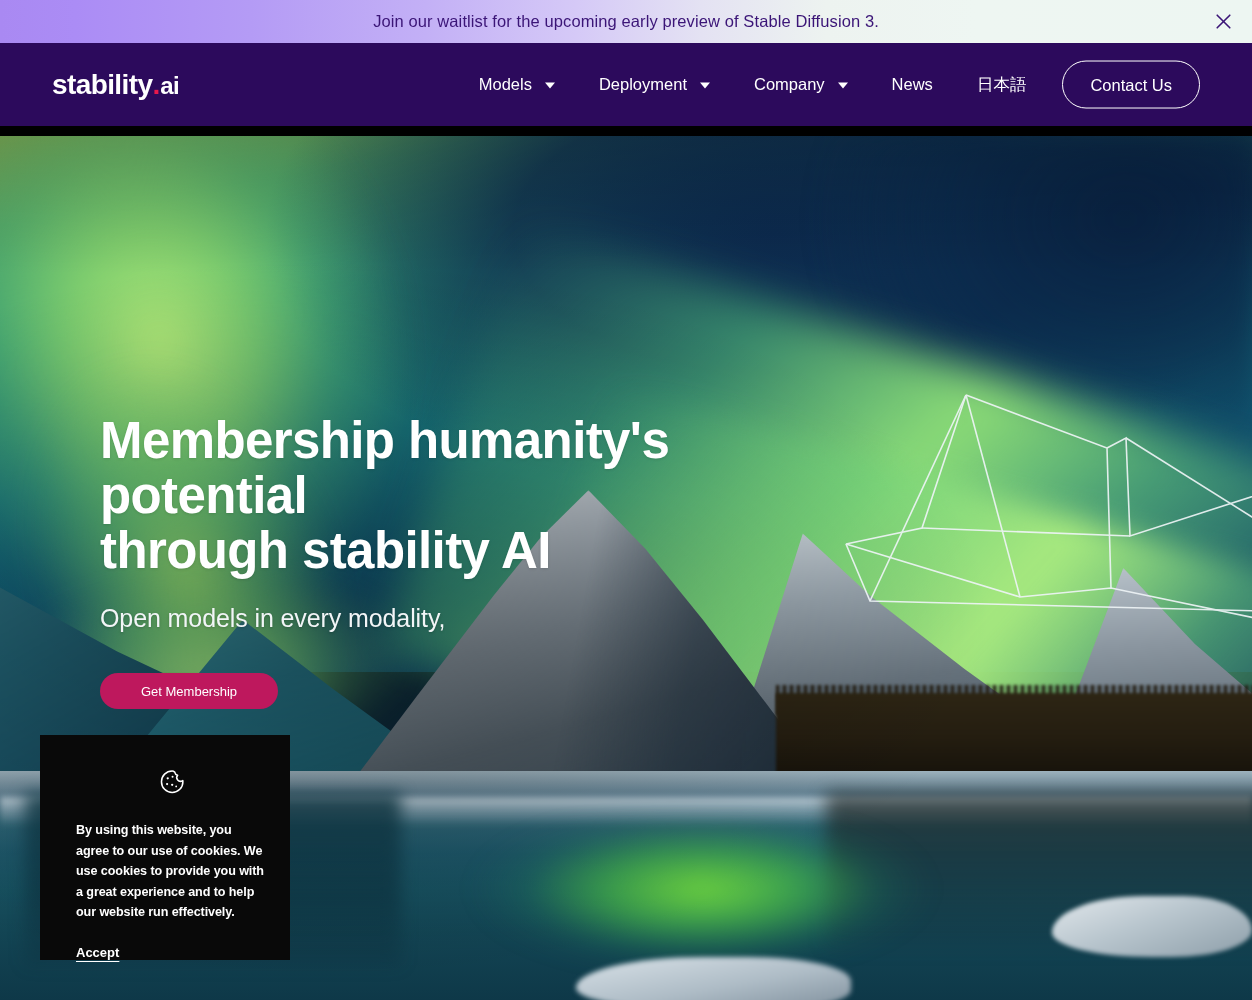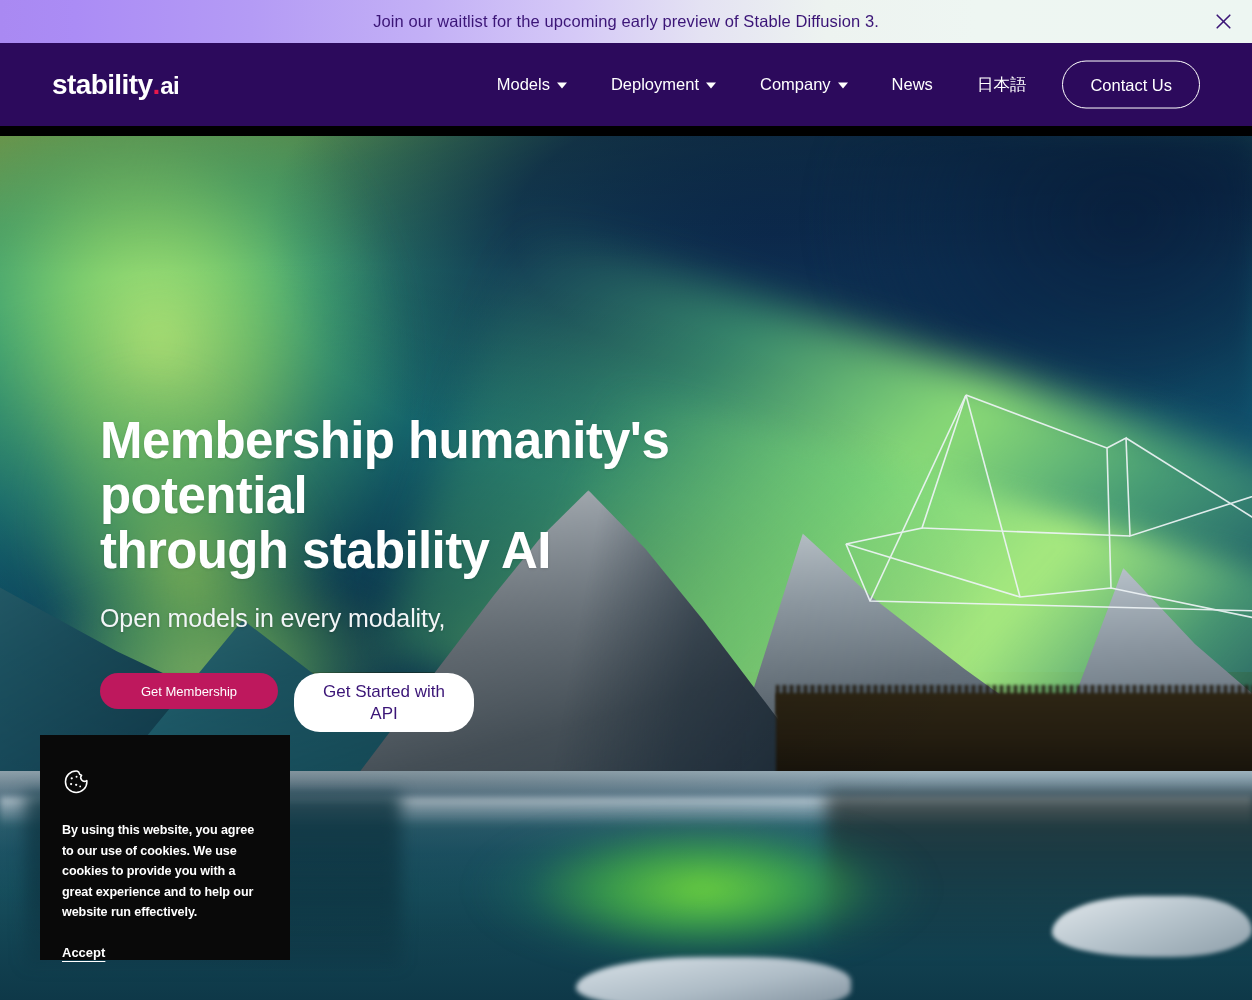--- a/index.html
+++ b/index.html
@@ -106,21 +106,21 @@
     right: 52px;
     top: 50%;
     transform: translateY(-50%);
     display: flex;
     align-items: center;
     gap: 0;
   }
   .nav-item {
     display: flex;
     align-items: center;
-    gap: 7px;
+    gap: 13px;
     color: #ffffff;
     font-size: 16.5px;
     padding: 8px 22px;
     cursor: pointer;
     white-space: nowrap;
   }
   .caret {
     width: 0; height: 0;
     border-left: 5px solid transparent;
     border-right: 5px solid transparent;
@@ -409,24 +409,25 @@
   }
 
   
   .cookie-banner {
     position: absolute;
     left: 40px;
     top: 735px;
     width: 250px;
     height: 225px;
     background: #090909;
-    padding: 22px 22px 0 22px;
+    padding: 22px 22px 0 36px;
     z-index: 20;
     display: flex;
     flex-direction: column;
+    align-items: center;
   }
   .cookie-icon { width: 28px; height: 28px; margin-top: 12px; }
   .cookie-text {
     margin-top: 26px;
     color: #ffffff;
     font-size: 12.6px;
     line-height: 1.63;
     font-weight: 700;
     letter-spacing: -0.1px;
   }
@@ -536,21 +537,20 @@
     <div class="hero-content">
       <h1 class="hero-title">
         <span>Membership humanity's potential</span><br>
         <span>through stability AI</span>
       </h1>
       <p class="hero-sub">
         <span>Open models in every modality,</span><br>
       </p>
       <div class="hero-ctas">
         <button class="btn-primary">Get Membership</button>
-        <button class="btn-secondary">Get Started with API</button>
       </div>
     </div>
   </div>
 
   <div class="cookie-banner">
     <svg class="cookie-icon" viewBox="0 0 28 28">
       <path d="M14.2 2.2 C7.6 2.2 2.4 7.4 2.4 14 C2.4 20.6 7.6 25.8 14.2 25.8 C20.8 25.8 26 20.6 26 14 C26 13.5 25.96 13.1 25.9 12.7 C24 13.9 21.5 13.6 20.2 12.1 C18.9 10.6 19 8.4 20.2 7 C18.6 6.6 17.3 5.2 17 3.5 C16.1 2.7 15.2 2.2 14.2 2.2 Z" fill="none" stroke="#ffffff" stroke-width="1.7" stroke-linejoin="round"></path>
       <circle cx="9.3" cy="10.2" r="1.25" fill="#ffffff"></circle>
       <circle cx="14.6" cy="8.6" r="1.1" fill="#ffffff"></circle>
       <circle cx="8.6" cy="16.6" r="1.2" fill="#ffffff"></circle>

